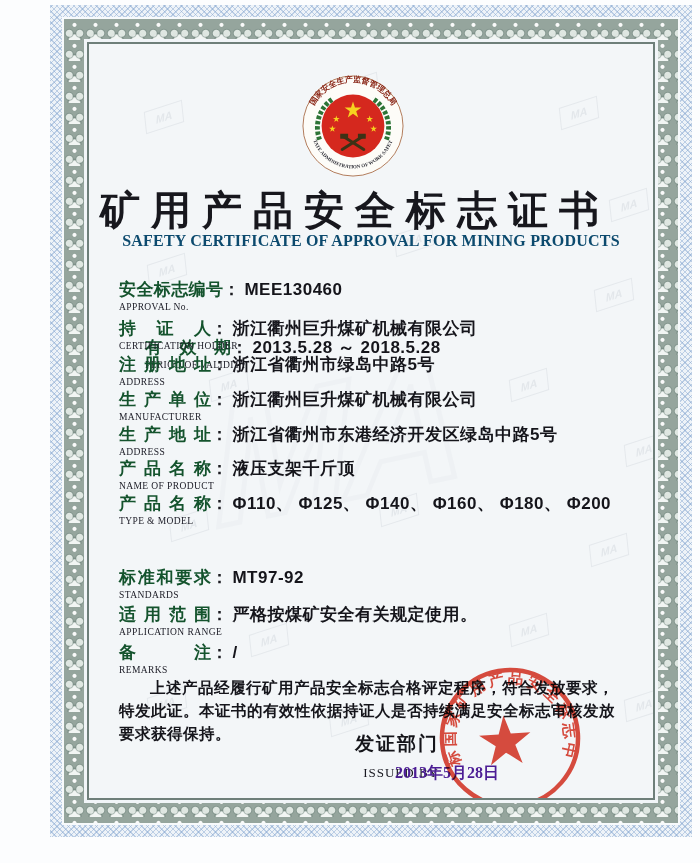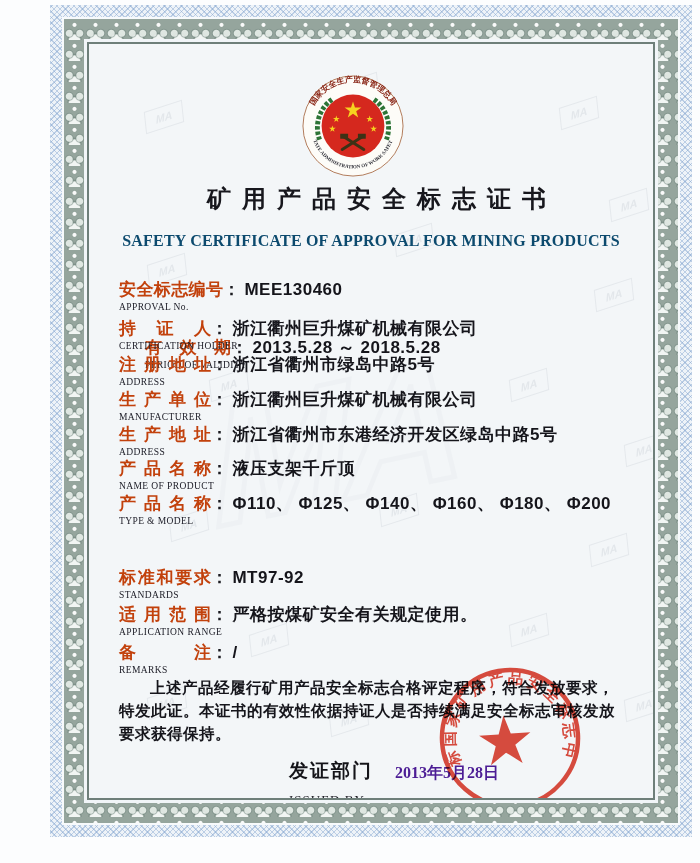--- a/index.html
+++ b/index.html
@@ -30,46 +30,46 @@
   .wm{position:absolute;width:38px;height:20px;border:1px solid rgba(128,140,156,.38);
       transform:rotate(-18deg) skewX(-12deg);display:flex;align-items:center;justify-content:center;
       font-style:italic;font-weight:bold;font-size:11px;color:rgba(128,140,156,.42);
       opacity:.33;pointer-events:none;}
   .wm-big{position:absolute;left:120px;top:300px;font-size:170px;font-weight:bold;font-style:italic;
       color:transparent;-webkit-text-stroke:5px rgba(120,135,150,.55);
       transform:rotate(-12deg) skewX(-8deg);opacity:.07;pointer-events:none;letter-spacing:-8px;}
 
   
   .emblem{position:absolute;left:212px;top:30px;width:104px;height:104px;}
-  .title{position:absolute;left:0;right:0;top:139px;text-align:center;
-         font-family:"Liberation Serif",serif;font-size:24px;font-weight:bold;
-         letter-spacing:11px;text-indent:11px;color:#17171d;padding-left:11px;}
+  .title{position:absolute;left:0;right:0;top:139px;
+         font-family:"Liberation Serif",serif;font-size:40px;font-weight:bold;
+         letter-spacing:11px;text-indent:11px;color:#17171d;}
   .subtitle{position:absolute;left:0;right:0;top:188px;text-align:center;
          font-family:"Liberation Serif",serif;font-size:16px;font-weight:bold;
          letter-spacing:.2px;color:#0c4a6e;}
 
   
   .row{position:absolute;left:30px;right:16px;}
   .zl{display:inline-block;width:92px;text-align:justify;text-align-last:justify;
-      font-weight:bold;font-size:17px;vertical-align:baseline;color:#c2410c;}
+      font-weight:bold;font-size:17px;vertical-align:baseline;color:#14532d;}
   .zl.w6{width:104px;}
   .zl.w3{width:86px;}
   .colon{font-weight:bold;font-size:17px;}
   .val{font-family:Liberation Sans, sans-serif;font-size:17px;font-weight:600;color:#15151b;
        letter-spacing:.5px;}
   .en{font-family:"Liberation Serif",serif;font-size:9.5px;letter-spacing:.4px;
       margin-top:1px;color:#20202a;}
   .pair{display:inline-block;vertical-align:top;}
   .pair2{display:inline-block;vertical-align:top;margin-left:26px;margin-top:24px;}
 
   
   .statement{position:absolute;left:30px;right:26px;top:632px;
       font-family:"Liberation Serif",serif;font-size:15.5px;font-weight:600;
       line-height:23px;text-indent:2em;letter-spacing:.5px;color:#15151b;}
-  .issuer{position:absolute;left:200px;top:714px;width:150px;text-align:left;}
+  .issuer{position:absolute;left:200px;top:687px;width:150px;text-align:right;}
   .issuer-zh{font-size:19px;font-weight:bold;letter-spacing:2px;color:#141419;}
   .issuer-en{font-family:"Liberation Serif",serif;font-size:13px;letter-spacing:1px;
       margin-top:8px;color:#1a1a22;}
   .issue-date{position:absolute;left:306px;top:719px;
       font-family:"Liberation Serif",serif;font-size:16px;font-weight:600;color:#4c1d95;}
   .seal{position:absolute;left:343px;top:616px;width:156px;height:156px;
       mix-blend-mode:multiply;opacity:.9;transform:rotate(-4deg);pointer-events:none;}
 </style>
 </head>
 <body>

